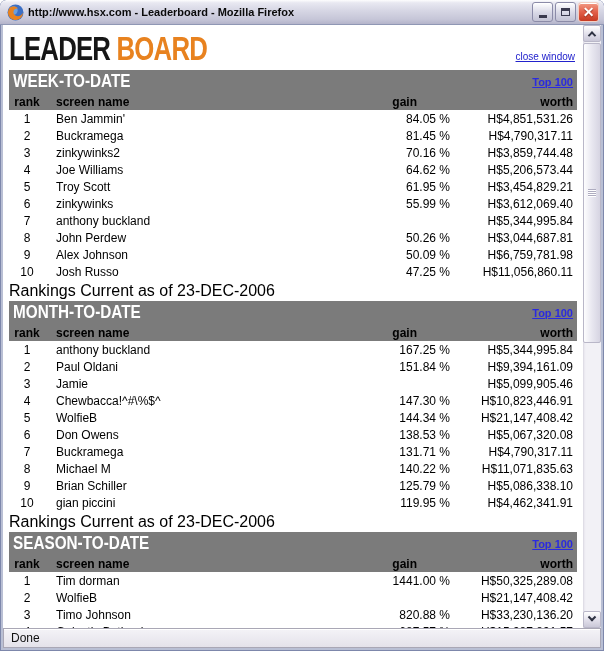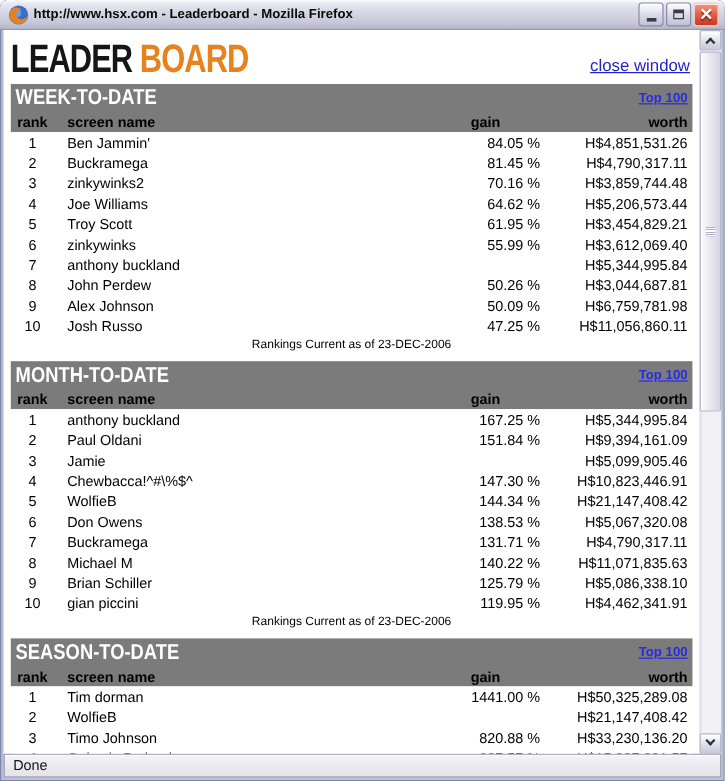--- a/index.html
+++ b/index.html
@@ -45,39 +45,39 @@
               display:flex; align-items:center; justify-content:center; }
   .grip { width:8px; height:8px;
           background:repeating-linear-gradient(180deg,#aeacc0 0 1px,#ffffff 1px 2px); }
 
   
   .page-header { height:40px; position:relative; margin-bottom:1px; }
   .logo { font-weight:bold; font-size:33px; letter-spacing:-1px; transform:scaleX(0.78);
           transform-origin:left center; white-space:nowrap; line-height:40px; }
   .logo .lb { color:#161616; }
   .logo .ob { color:#e8821f; }
-  .close-window { position:absolute; right:2px; bottom:7px; font-size:14px; color:#2222cc;
+  .close-window { position:absolute; right:2px; bottom:7px; font-size:10px; color:#2222cc;
                   text-decoration:underline; cursor:pointer; }
 
   
   .section { margin-bottom:4px; }
   .sec-head { background:#7b7b7b; color:#fff; padding:0; }
   .sec-title-row { height:23px; display:flex; align-items:center; justify-content:space-between; padding:0 4px; }
   .sec-title { font-weight:bold; font-size:18px; letter-spacing:0; transform:scaleX(0.85);
                transform-origin:left center; white-space:nowrap; }
   .top100 { font-size:11px; font-weight:bold; color:#2a2ae0; text-decoration:underline; cursor:pointer; }
   .cols { height:17px; display:flex; align-items:center; font-weight:bold; font-size:12px; color:#000000; }
   .row { height:17px; display:flex; align-items:center; font-size:12px; color:#000; background:#fff; }
   .c-rank  { width:36px; text-align:center; flex:0 0 36px; }
   .c-name  { flex:1; padding-left:11px; text-align:left; white-space:nowrap; overflow:hidden; }
   .c-gain  { width:120px; flex:0 0 120px; text-align:right; }
   .c-worth { width:127px; flex:0 0 127px; text-align:right; padding-right:4px; }
   .cols .c-gain  { padding-right:33px; }
   .cols .c-worth { }
-  .note { height:17px; text-align:center; font-size:10px; color:#000; padding-top:2px; }
+  .note { height:17px; text-align:left; font-size:16px; color:#000; padding-top:2px; }
 
   
   .statusrow { flex:0 0 23px; padding:0 3px 3px 3px; }
   .statusbar { height:20px; background:linear-gradient(180deg,#f4f3f7,#e4e2ea);
                border:1px solid #a9a7b5; box-shadow: inset 0 1px 0 #fff;
                display:flex; align-items:center; padding-left:7px;
                font-size:12px; color:#111; }
 </style>
 </head>
 <body>

